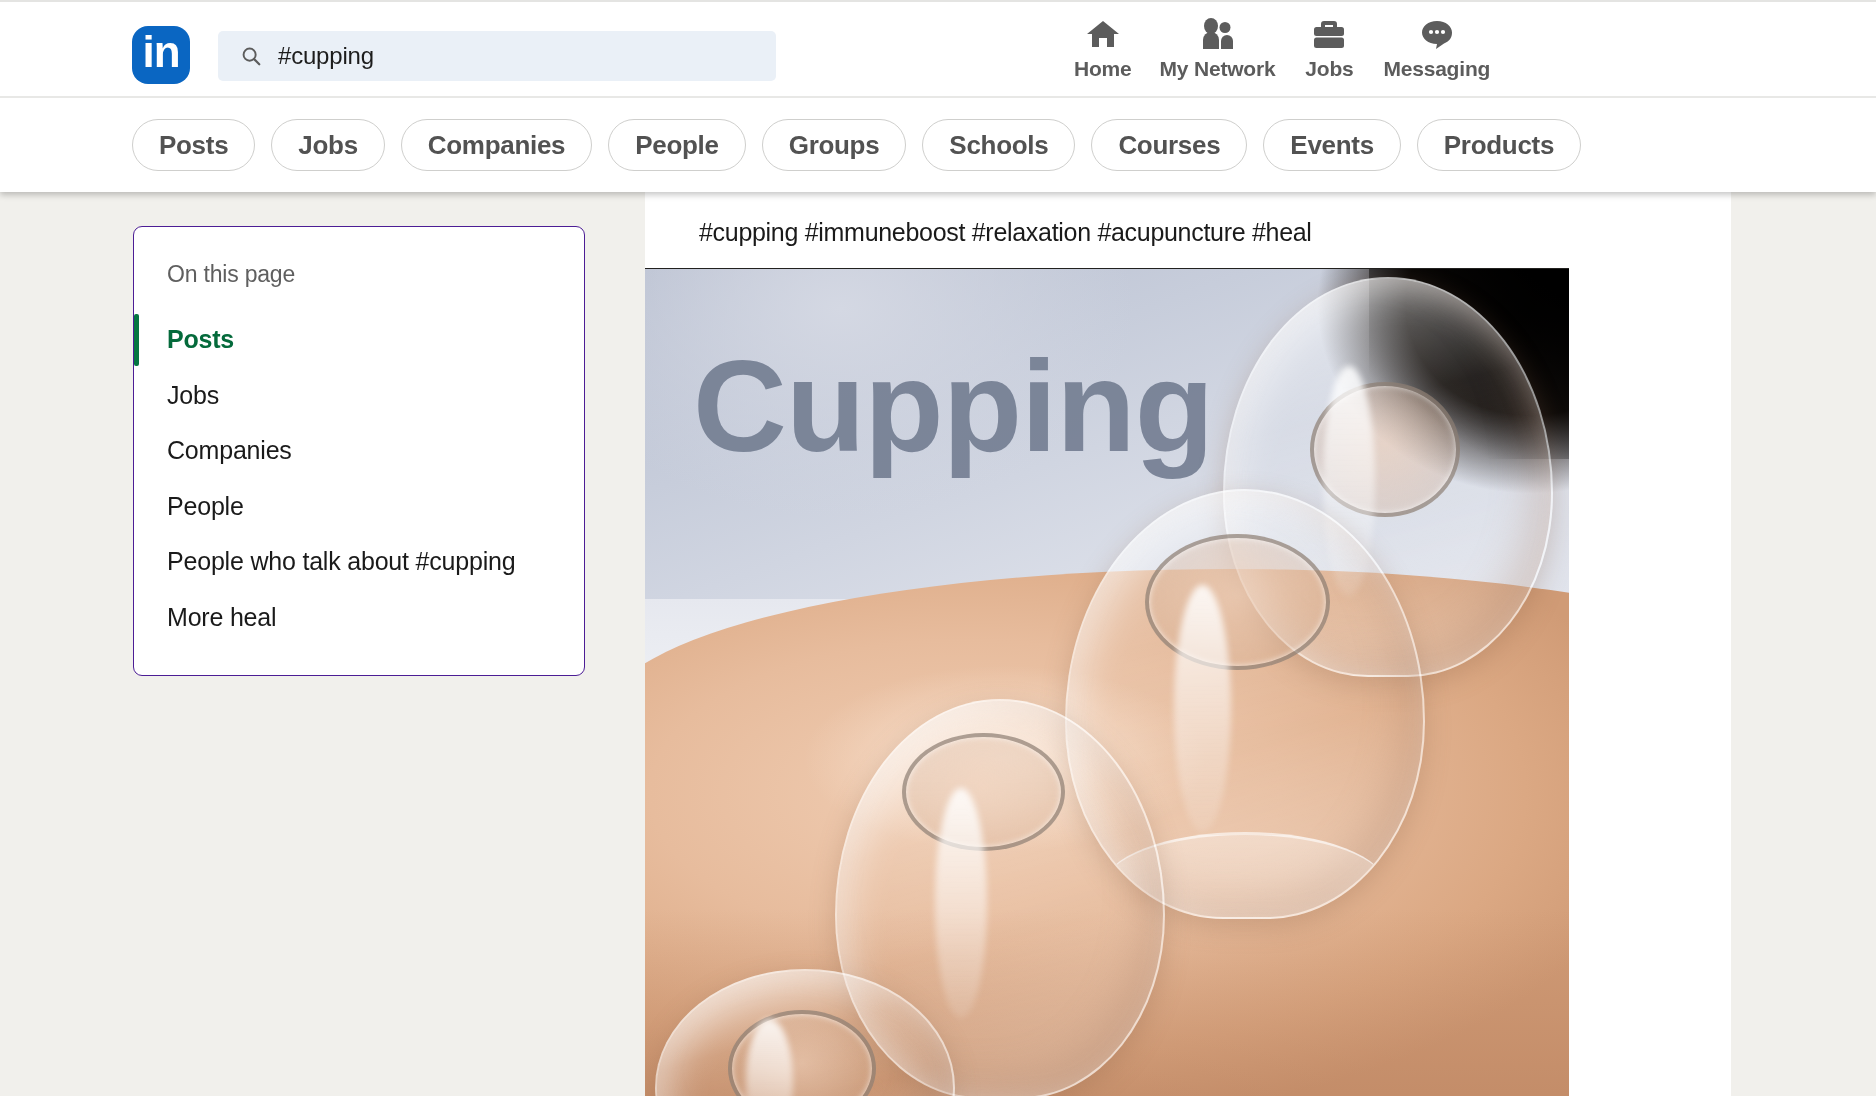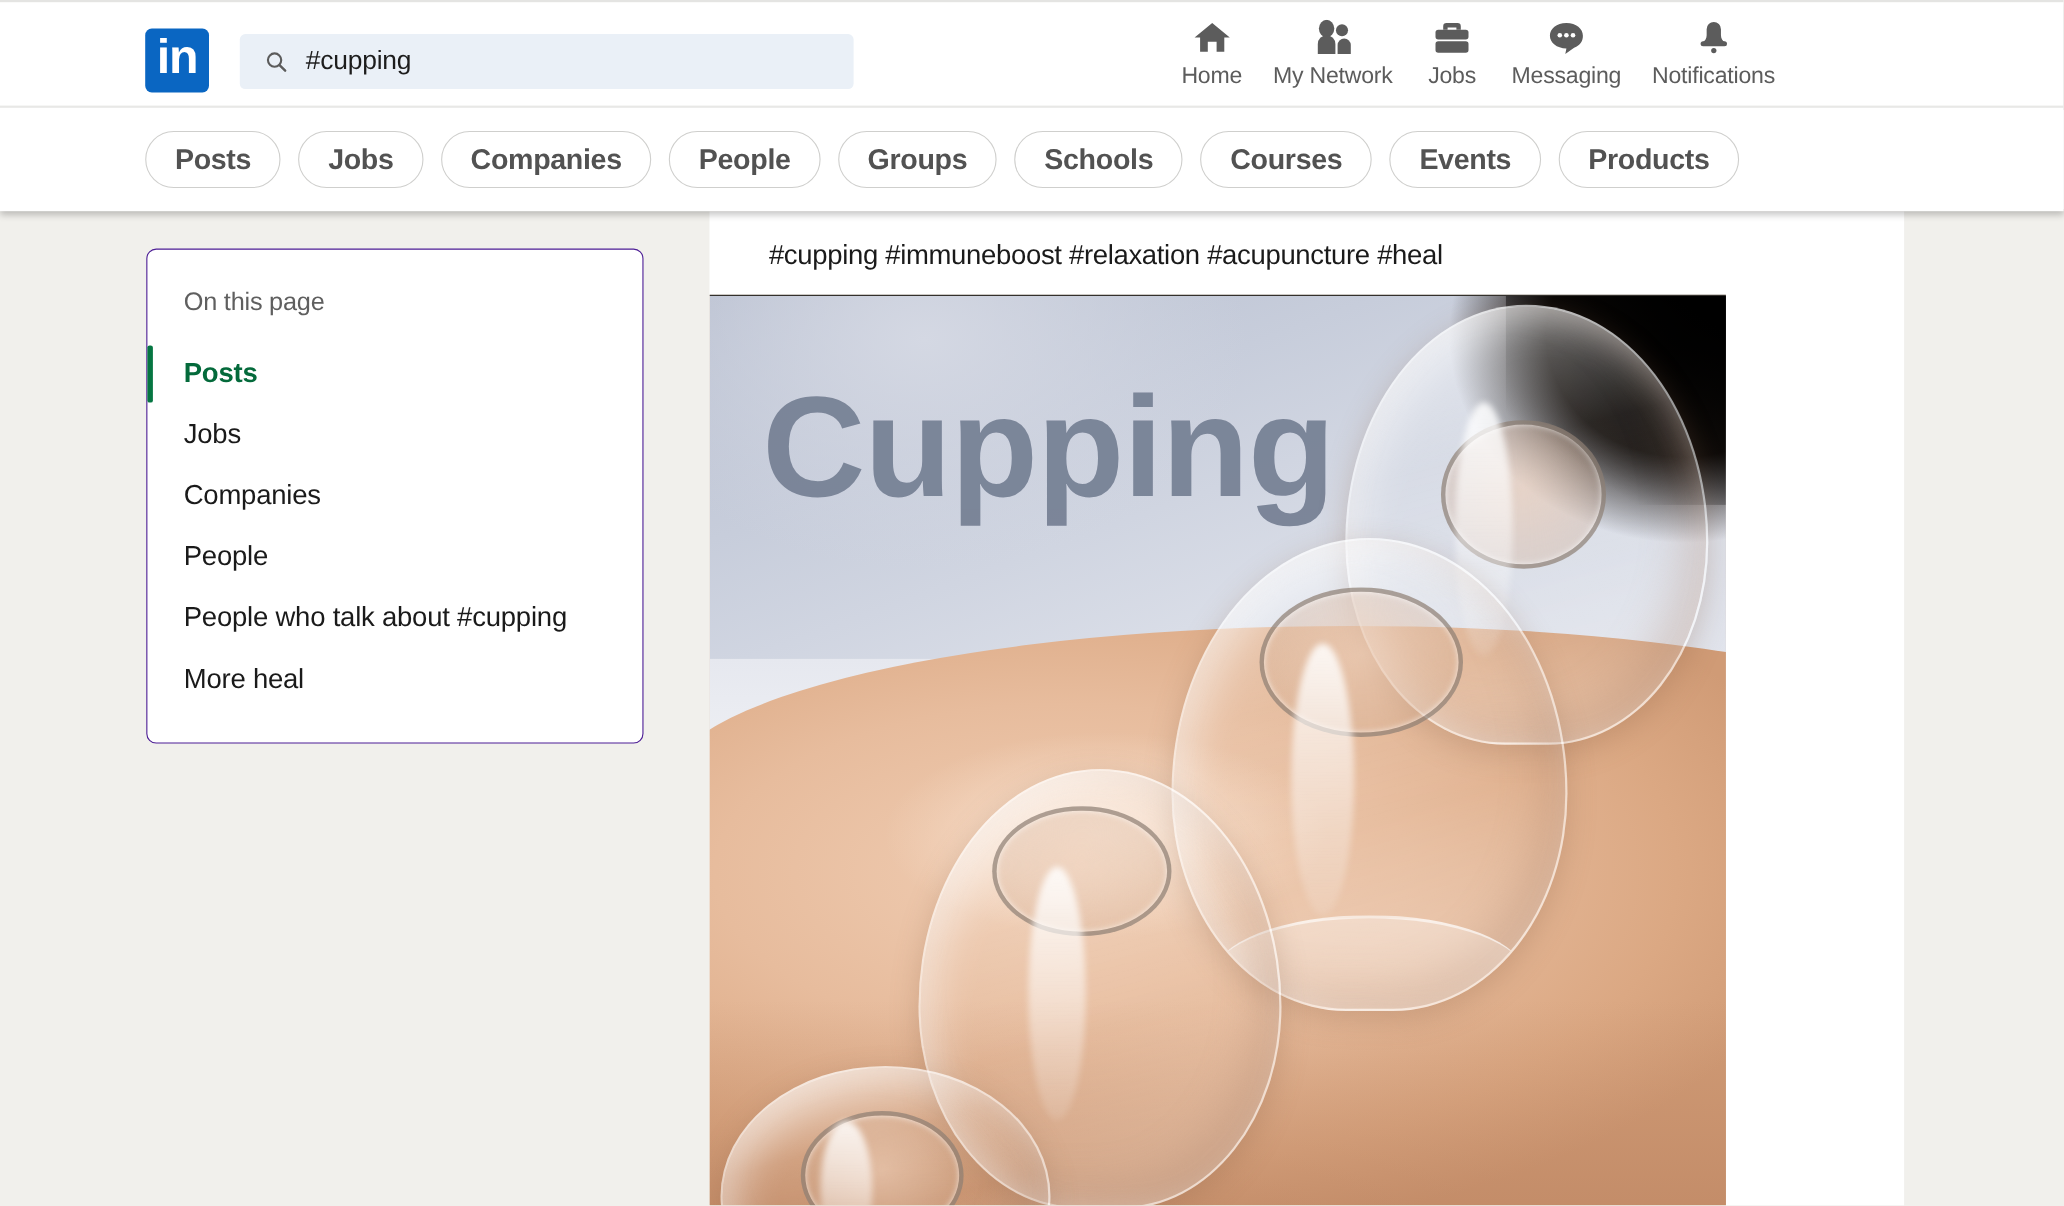--- a/index.html
+++ b/index.html
@@ -34,21 +34,21 @@
     top: 2px; left: 0;
     width: 1876px; height: 96px;
     border-bottom: 2px solid #e8e8e6;
   }
 
   .li-logo {
     position: absolute;
     left: 132px; top: 24px;
     width: 58px; height: 58px;
     background: #0a66c2;
-    border-radius: 6px;
+    border-radius: 16px;
     color: #ffffff;
     font-weight: bold;
     font-size: 44px;
     line-height: 52px;
     text-align: center;
     letter-spacing: -1px;
     font-family: "Liberation Sans", sans-serif;
     cursor: pointer;
   }
 
@@ -85,20 +85,21 @@
   }
   .nav-item {
     display: flex;
     flex-direction: column;
     align-items: center;
     justify-content: flex-start;
     min-width: 80px;
     padding: 0 14px;
     cursor: pointer;
     height: 76px;
+    font-weight: bold;
   }
   .nav-icon {
     height: 34px;
     width: 38px;
     display: flex;
     align-items: flex-end;
     justify-content: center;
     margin-bottom: 7px;
   }
   .nav-label {
@@ -372,30 +373,20 @@
           <svg width="34" height="32" viewBox="0 0 34 32">
             <path d="M17 3 C8 3 2 8.4 2 14.5 C2 20.6 8 26 17 26 l-1 5 l8 -5.6 C29.8 23.3 32 19.2 32 14.5 C32 8.4 26 3 17 3 Z" fill="#5c5c5c"></path>
             <circle cx="11" cy="14" r="2.1" fill="#ffffff"></circle>
             <circle cx="17" cy="14" r="2.1" fill="#ffffff"></circle>
             <circle cx="23" cy="14" r="2.1" fill="#ffffff"></circle>
           </svg>
         </span>
         <span class="nav-label">Messaging</span>
       </div>
 
-      <div class="nav-item">
-        <span class="nav-icon">
-          <svg width="32" height="32" viewBox="0 0 32 32">
-            <path d="M16 2 a6.5 6.5 0 0 1 6.5 6.5 v5.5 c0 3 1.5 5 3.5 6.5 H6 c2 -1.5 3.5 -3.5 3.5 -6.5 V8.5 A6.5 6.5 0 0 1 16 2 Z" fill="#5c5c5c"></path>
-            <rect x="4" y="19.5" width="24" height="4.6" rx="2.3" fill="#5c5c5c"></rect>
-            <circle cx="16" cy="28" r="2.4" fill="#5c5c5c"></circle>
-          </svg>
-        </span>
-        <span class="nav-label">Notifications</span>
-      </div>
 
     </div>
   </div>
 
   <div class="filter-bar">
     <div class="pill">
       <span class="pill-label">Posts</span>
     </div>
     <div class="pill">
       <span class="pill-label">Jobs</span>

